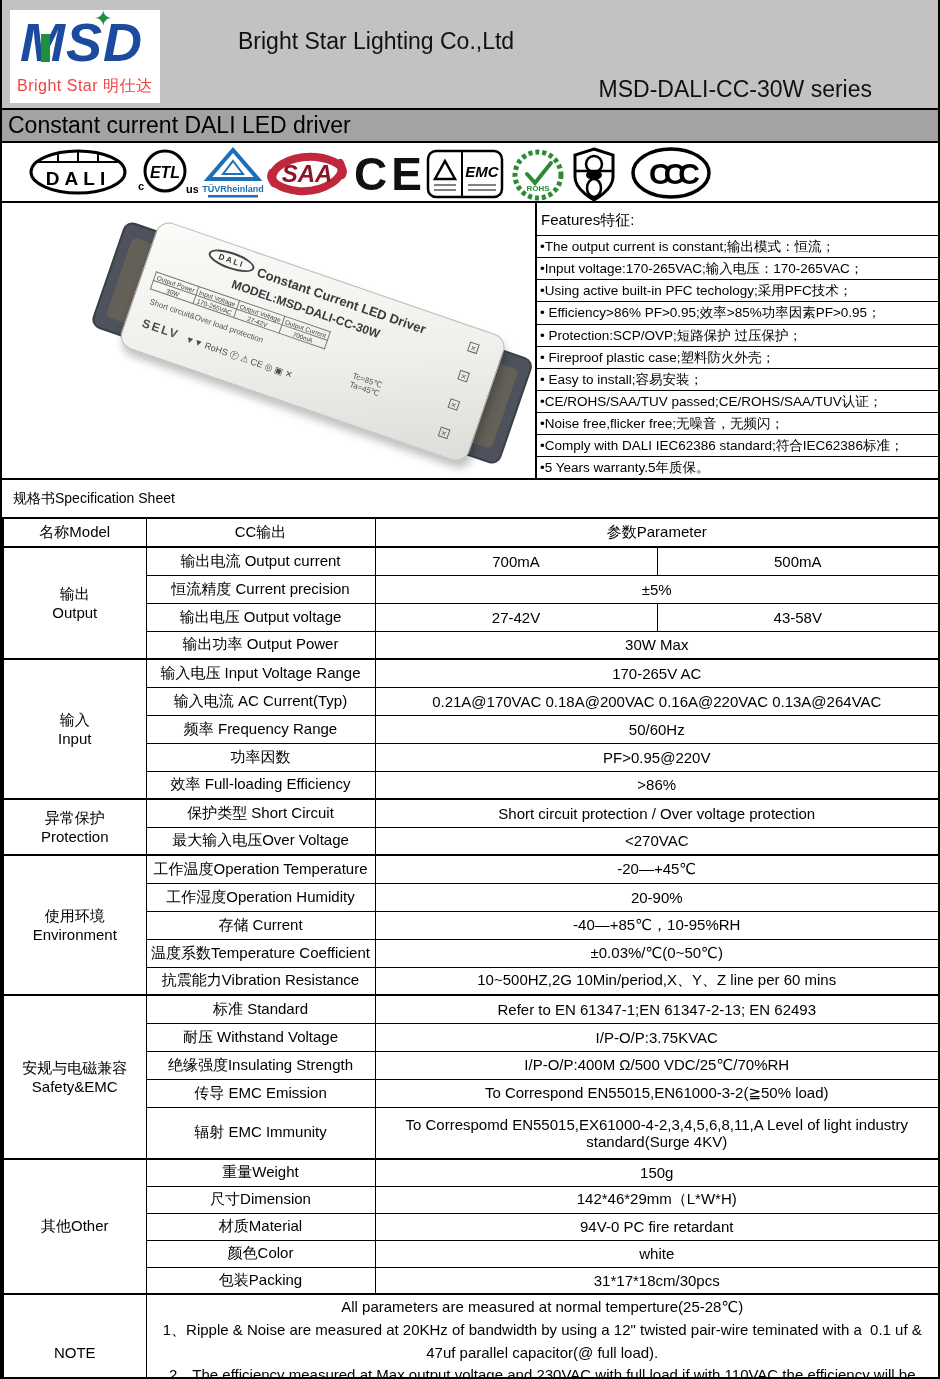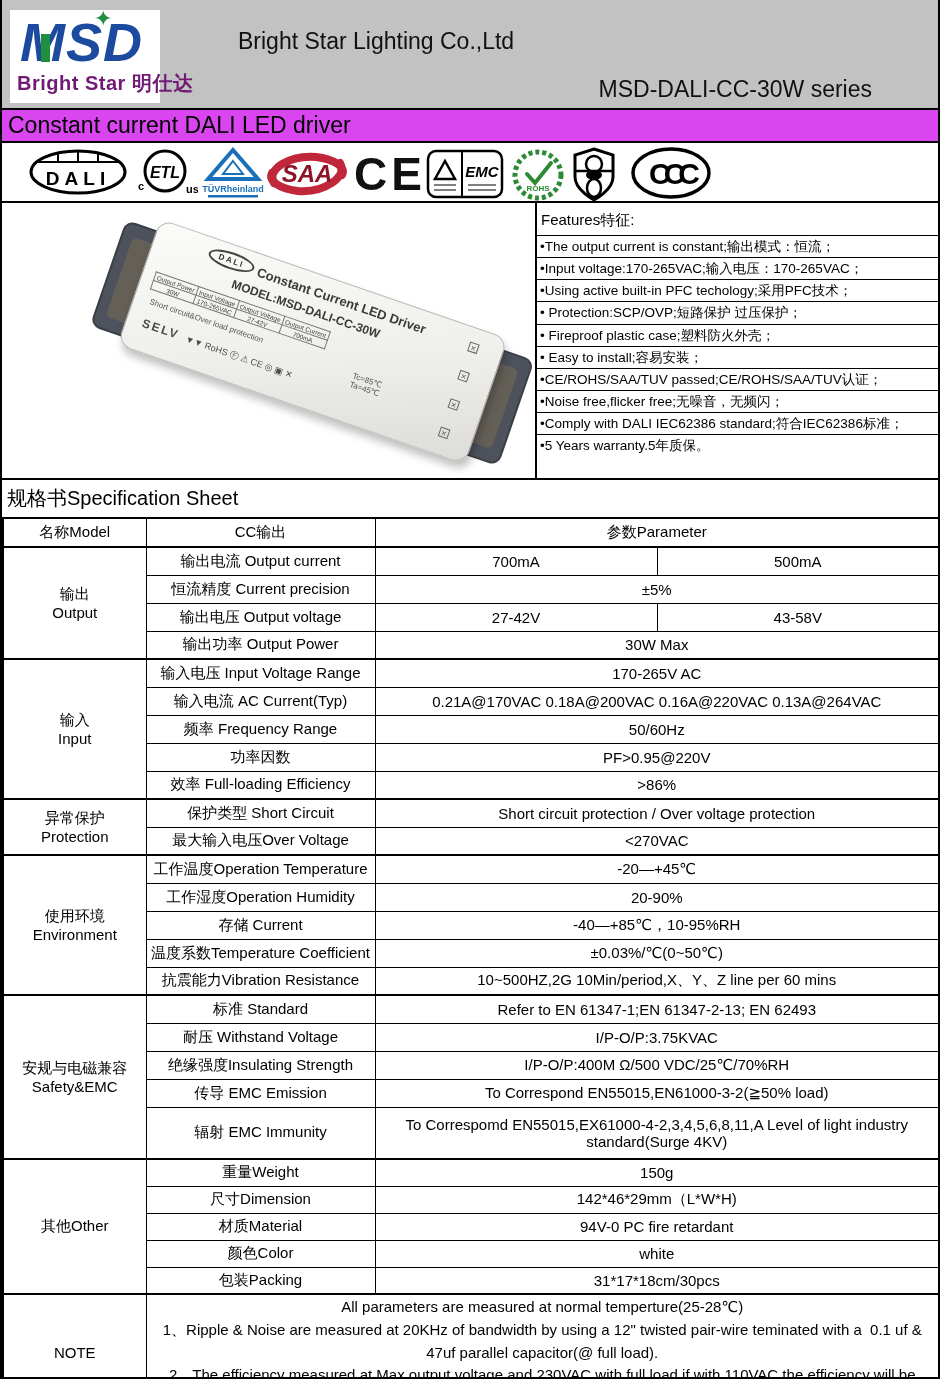--- a/index.html
+++ b/index.html
@@ -10,28 +10,28 @@
 
   
   .hdr { position:absolute; left:0; top:0; width:100%; height:110px;
          background:#c2c2c2; border-bottom:2px solid #000; }
   .logo-box { position:absolute; left:8px; top:10px; width:150px; height:93px;
               background:#fff; }
   .logo-msd { position:absolute; left:10px; top:2px; font-size:54px; font-weight:800;
               font-style:italic; letter-spacing:1px; color:#1c4a9e; line-height:60px; }
   .logo-bar { position:absolute; left:31px; top:24px; width:9px; height:28px; background:#1e8f3e; }
   .logo-star { position:absolute; left:84px; top:-4px; font-size:22px; color:#1e8f3e; font-style:normal; }
-  .logo-sub { position:absolute; left:7px; bottom:6px; font-size:20px; font-weight:700;
-              color:#701a75; white-space:nowrap; letter-spacing:0.5px; }
+  .logo-sub { position:absolute; left:7px; bottom:6px; font-size:16px; font-weight:400;
+              color:#ef4444; white-space:nowrap; letter-spacing:0.5px; }
   .company { position:absolute; left:236px; top:28px; font-size:23px; color:#111; }
   .series { position:absolute; right:66px; top:76px; font-size:23px; color:#111; }
 
   
   .banner { position:absolute; left:0; top:110px; width:100%; height:33px;
-            background:#d946ef; border-bottom:2px solid #000;
+            background:#a3a3a3; border-bottom:2px solid #000;
             font-size:23px; line-height:31px; padding-left:6px; }
 
   
   .certs { position:absolute; left:0; top:143px; width:100%; height:60px; background:#fff;
            border-bottom:2px solid #000; }
   .certs svg { position:absolute; top:4px; }
 
   
   .prod { position:absolute; left:0; top:203px; width:100%; height:277px; background:#fff;
           border-bottom:2px solid #000; }
@@ -66,21 +66,21 @@
   .dprot { position:absolute; left:16px; top:76px; font-size:8px; color:#555; }
   .dselv { position:absolute; left:16px; top:96px; font-size:12px; font-weight:800;
            letter-spacing:2px; color:#4a4a4a; }
   .dmarks { position:absolute; left:62px; top:98px; font-size:9px; color:#4a4a4a; }
   .dtc { position:absolute; left:232px; top:80px; font-size:8px; color:#555; white-space:pre-line; }
   .screw { position:absolute; width:10px; height:10px; border:1px solid #666;
            font-size:7px; line-height:9px; text-align:center; color:#666; }
 
   
   .sheet-title { position:absolute; left:0; top:480px; width:100%; height:37px;
-                 font-size:20px; line-height:36px; padding-left:5px; }
+                 font-size:14px; line-height:36px; padding-left:11px; }
   table.spec { position:absolute; left:0; top:517px; width:936px; border-collapse:collapse;
                table-layout:fixed; }
   table.spec td { border:1px solid #000; font-size:15px; text-align:center;
                   vertical-align:middle; padding:1px 3px; overflow:hidden; }
   table.spec { border:2px solid #000; }
   td.gname { white-space:pre-line; }
   tr.gtop td { border-top-width:2px; }
   .pre { white-space:pre-line; }
   td.note-txt { text-align:left; font-size:14.5px; line-height:1.52; padding:2px 5px;
                 white-space:pre-wrap; }
@@ -196,20 +196,21 @@
         <div class="screw" style="left:332px; top:74px;">✕</div>
         <div class="screw" style="left:332px; top:104px;">✕</div>
       </div>
     </div>
 
     <div class="features">
       <div class="feat-head">Features特征:</div>
       <div class="feat-row">•The output current is constant;输出模式：恒流；</div>
       <div class="feat-row">•Input voltage:170-265VAC;输入电压：170-265VAC；</div>
       <div class="feat-row">•Using active built-in PFC techology;采用PFC技术；</div>
+      <div class="feat-row">• Efficiency&gt;86% PF&gt;0.95;效率&gt;85%功率因素PF&gt;0.95；</div>
       <div class="feat-row">• Protection:SCP/OVP;短路保护 过压保护；</div>
       <div class="feat-row">• Fireproof plastic case;塑料防火外壳；</div>
       <div class="feat-row">• Easy to install;容易安装；</div>
       <div class="feat-row">•CE/ROHS/SAA/TUV passed;CE/ROHS/SAA/TUV认证；</div>
       <div class="feat-row">•Noise free,flicker free;无噪音，无频闪；</div>
       <div class="feat-row">•Comply with DALI IEC62386 standard;符合IEC62386标准；</div>
       <div class="feat-row">•5 Years warranty.5年质保。</div>
     </div>
   </div>
 

